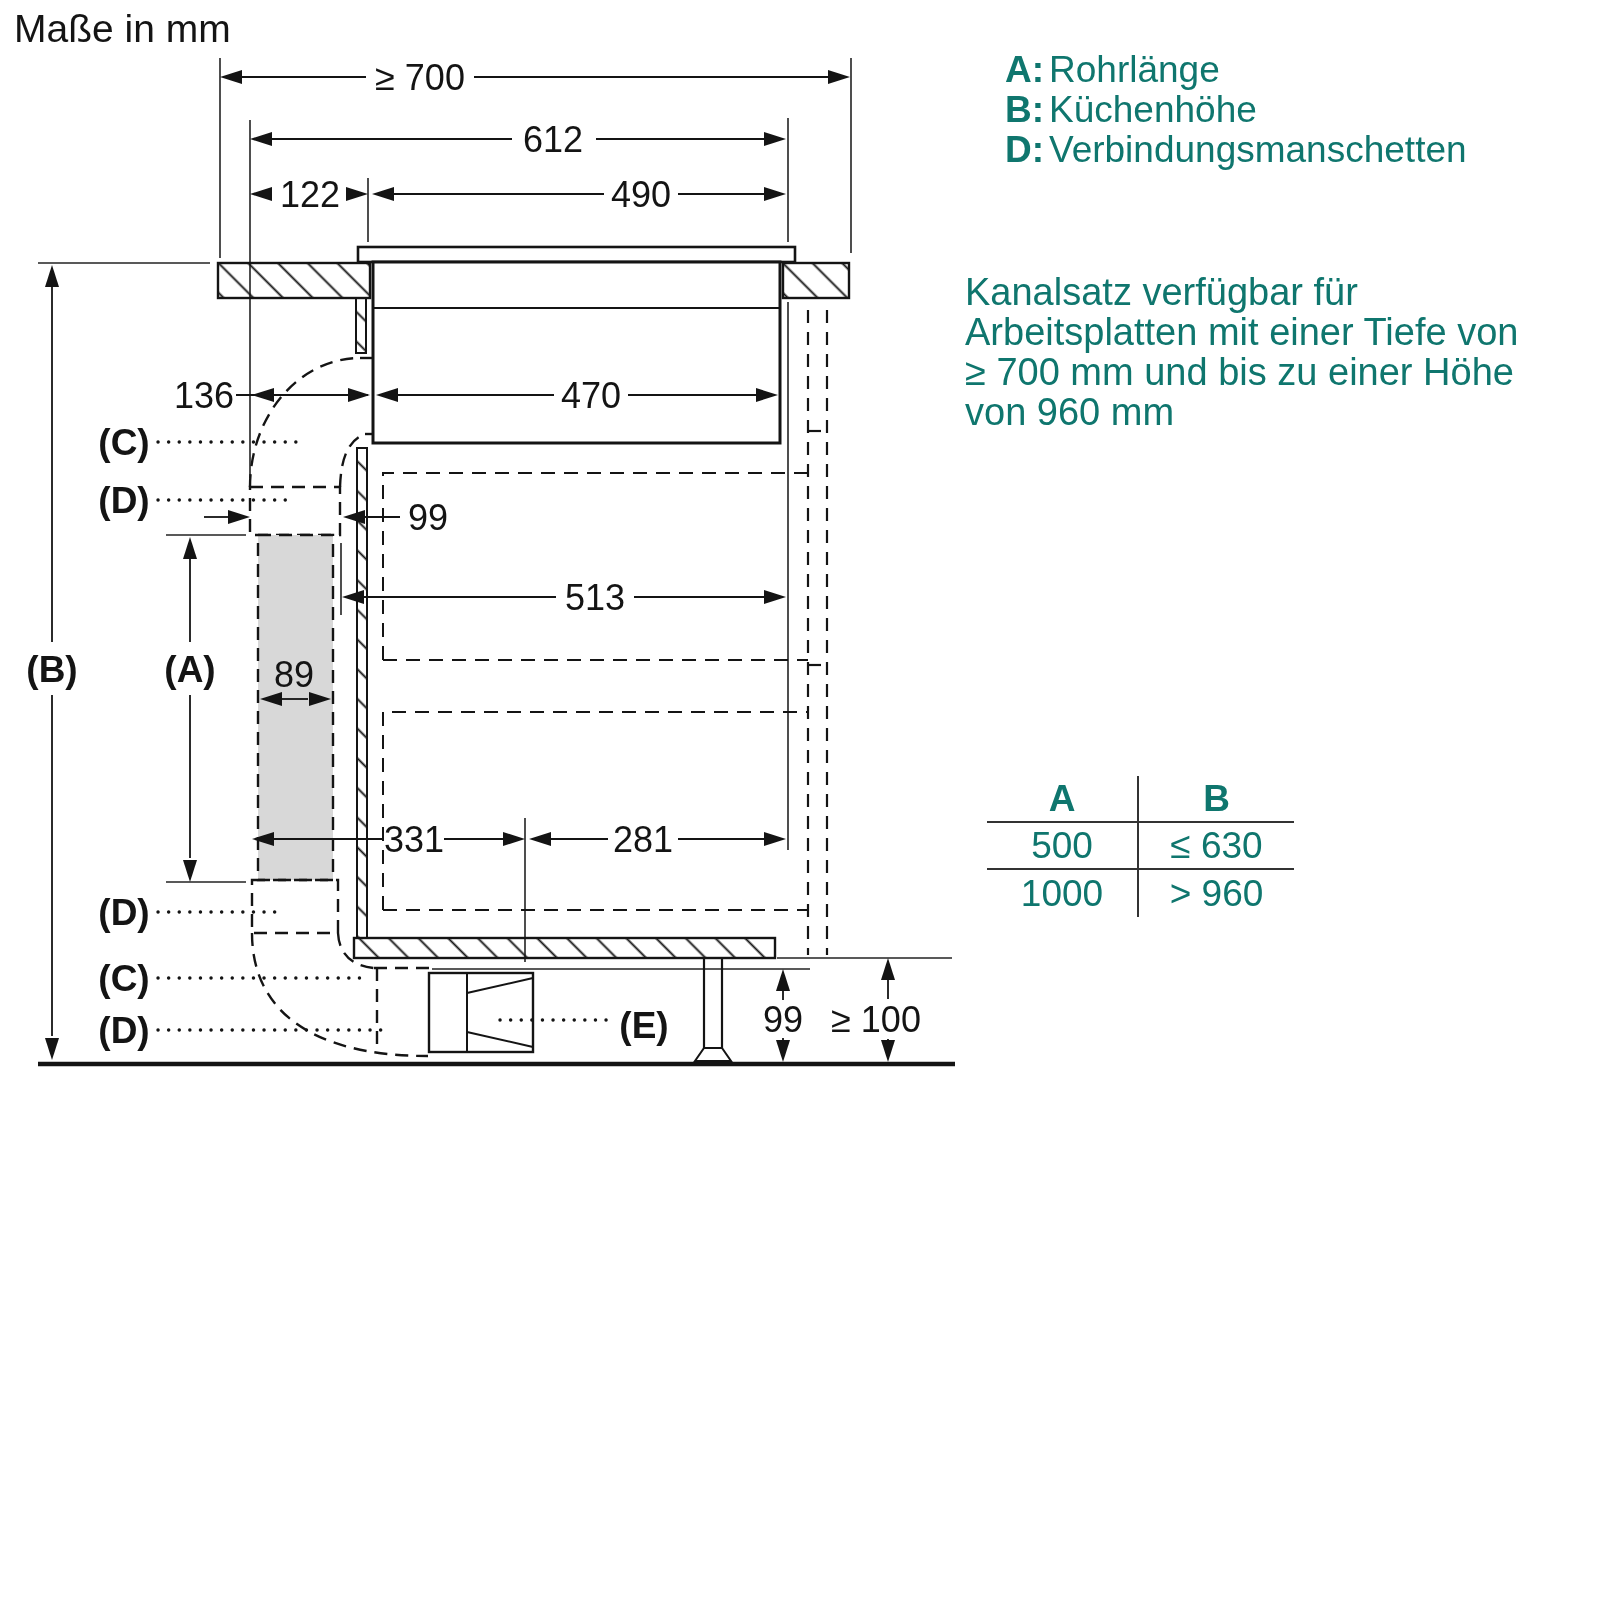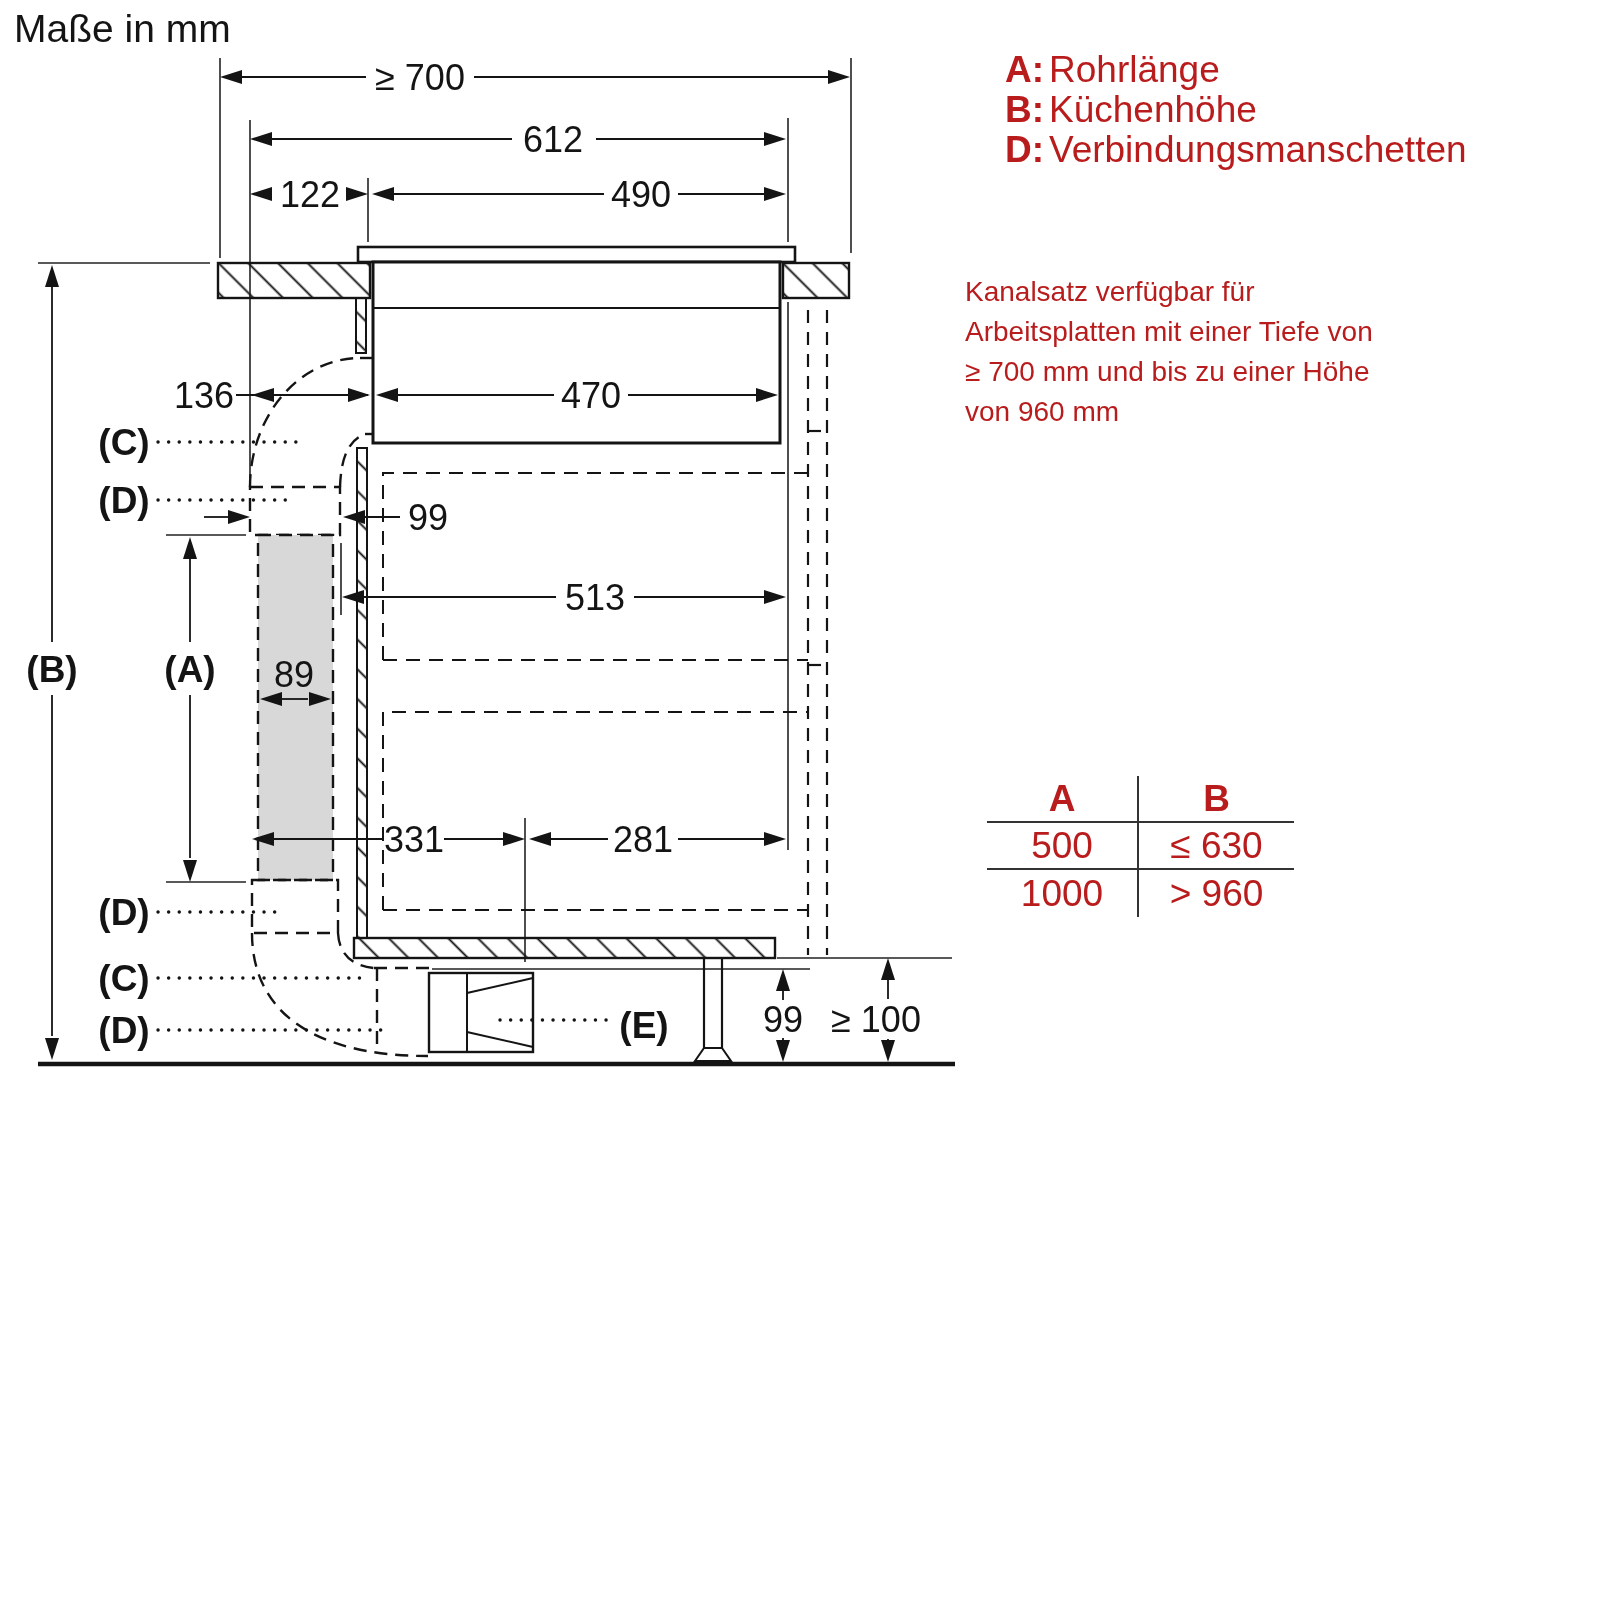--- a/index.html
+++ b/index.html
@@ -1,27 +1,27 @@
 <!DOCTYPE html>
 <html><head>
 <meta charset="utf-8">
 <style>
   html,body{margin:0;padding:0;background:#ffffff;}
   #page{position:relative;width:1600px;height:1600px;background:#fff;
-        font-family:"Liberation Sans",sans-serif;color:#b91c1c;overflow:hidden;}
+        font-family:"Liberation Sans",sans-serif;color:#0f766e;overflow:hidden;}
   #drawing{position:absolute;left:0;top:0;}
   svg text{font-family:"Liberation Sans",sans-serif;fill:#141414;}
   .dimtxt{font-size:36px;}
   .lbltxt{font-size:37px;font-weight:bold;}
   .titletxt{font-size:39px;}
   .rightcol{position:absolute;left:965px;width:600px;}
   .legend{top:50px;margin-left:40px;}
   .legend-row{height:40px;line-height:40px;font-size:37px;white-space:nowrap;}
   .legend-key{display:inline-block;min-width:44px;font-weight:bold;}
-  .note{font-size:28px;line-height:40px;white-space:pre-line;width:575px;}
+  .note{font-size:38px;line-height:40px;white-space:pre-line;width:575px;}
   #note1{top:272px;}
   #note2{top:468px;}
   .abtable{position:absolute;left:987px;top:776px;display:grid;
            grid-template-columns:150px 157px;grid-auto-rows:47px;}
   .abtable .cell{display:flex;align-items:center;justify-content:center;
                  font-size:37px;}
   .abtable .hdr{font-weight:bold;}
   .abtable .b-bot{border-bottom:2.2px solid #333;}
   .abtable .b-left{border-left:2.2px solid #333;}
 </style>

